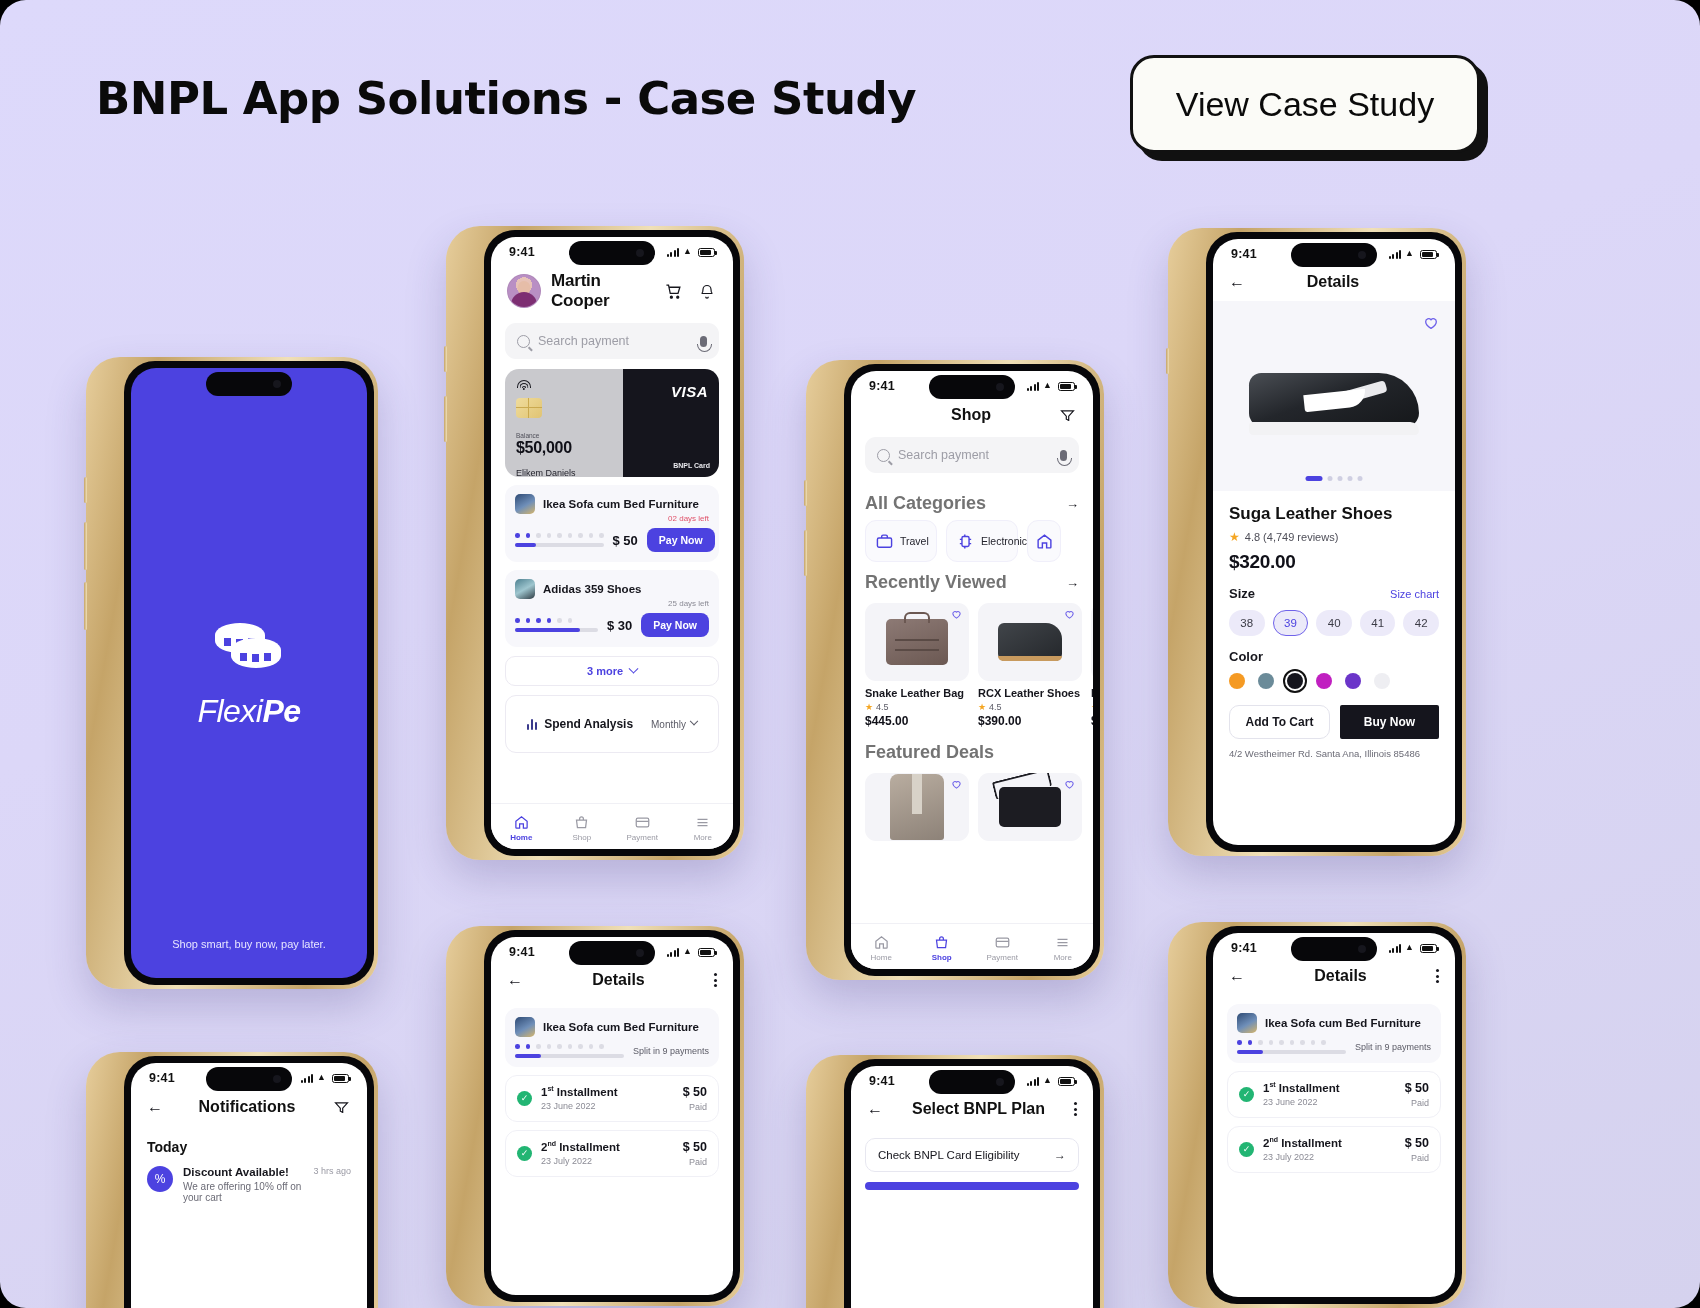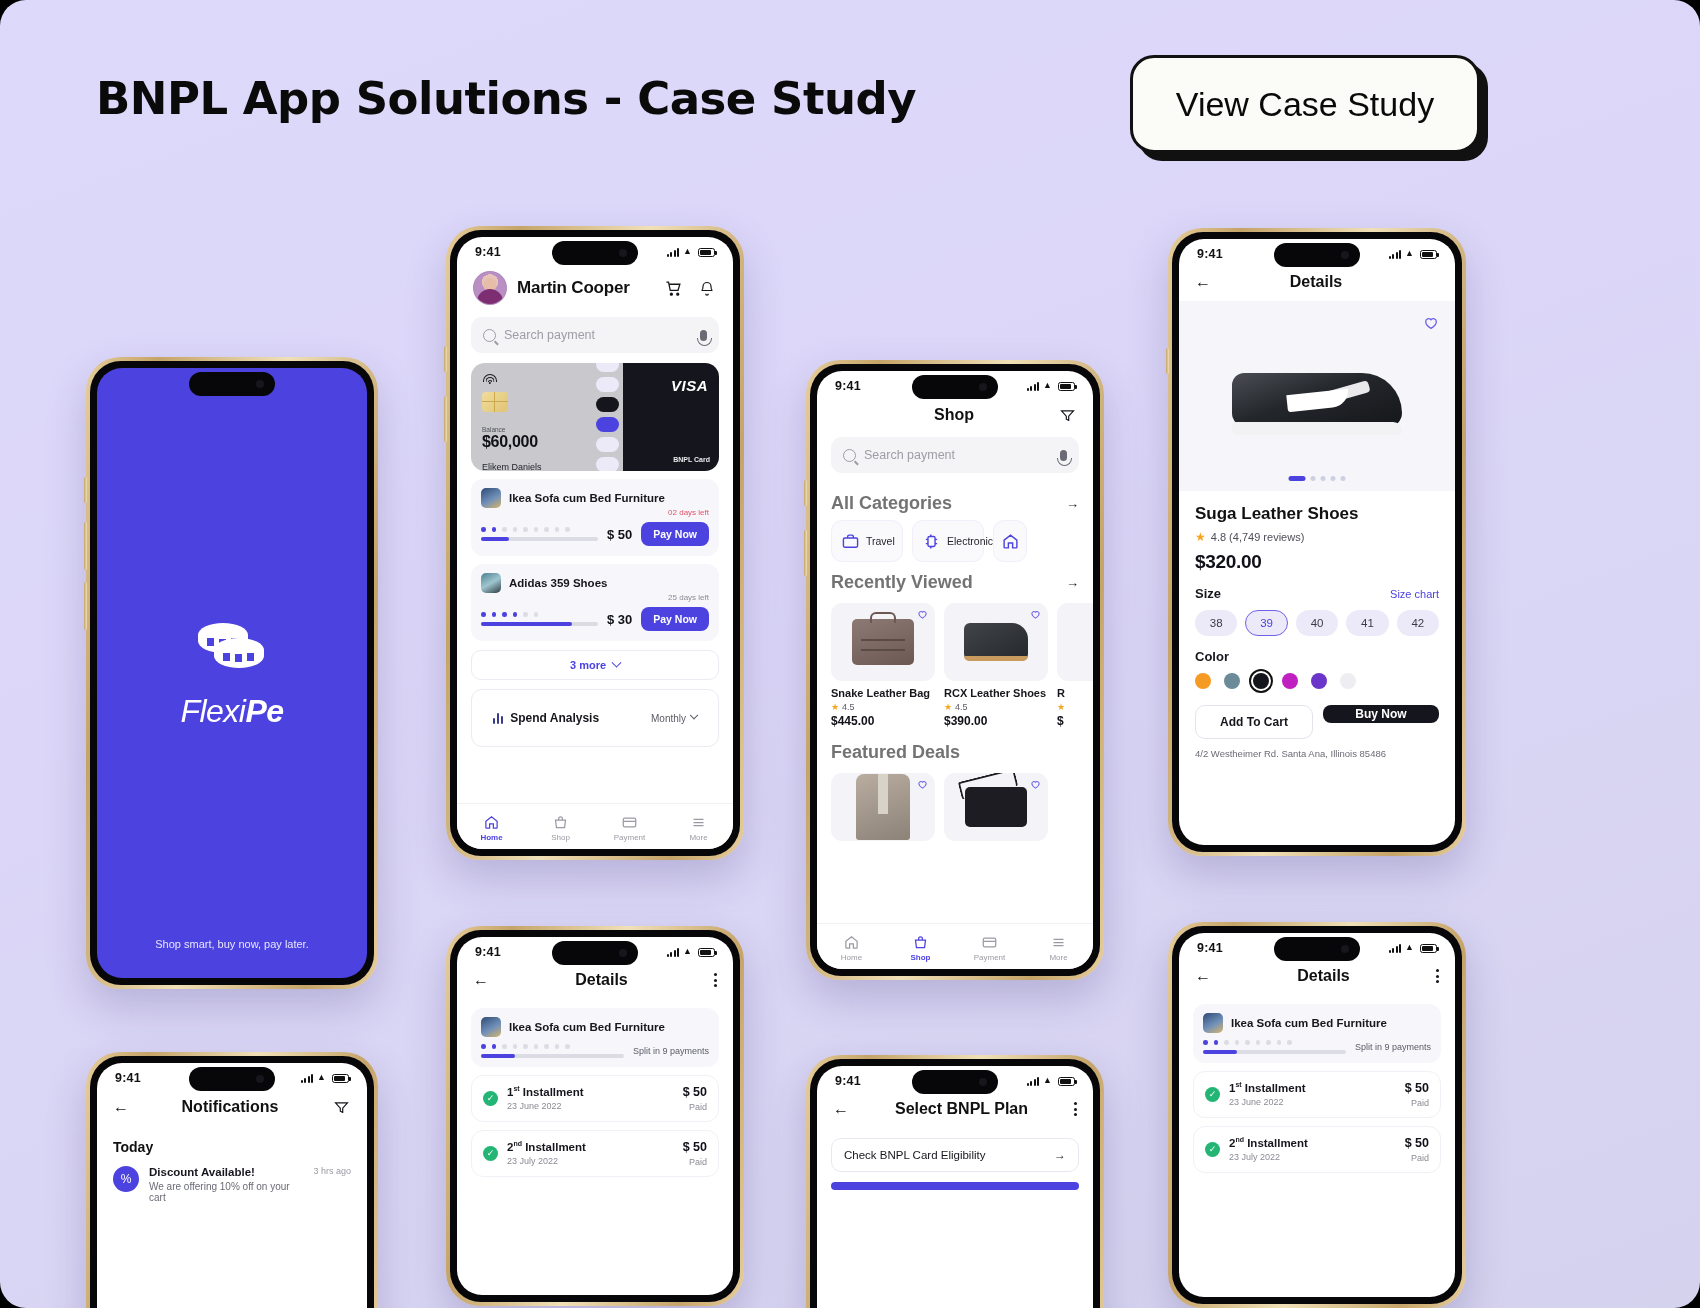--- a/index.html
+++ b/index.html
@@ -50,20 +50,21 @@
     border-radius: 34px;
     padding: 4px;
     box-shadow: 0 18px 40px rgba(60,50,120,.22);
   }
   .phone .bezel {
     background: #07070a;
     border-radius: 31px;
     padding: 7px;
     height: 100%;
     position: relative;
+    margin-left: 34px;
   }
   .screen {
     position: relative;
     background: #fff;
     border-radius: 25px;
     height: 100%;
     overflow: hidden;
   }
   
   .sbtn{ position:absolute; background:linear-gradient(90deg,#c5a468,#f0e0b8); border-radius:2px; }
@@ -234,21 +235,21 @@
   .sizes{ display:flex;gap:8px;padding:9px 16px 0;}
   .sz{ width:44px;height:26px;border-radius:13px;background:#eceaf9;display:flex;align-items:center;justify-content:center;
     font-size:11.5px;color:#3b3b46;cursor:pointer;}
   .sz.on{ background:#eceaf9;border:1.4px solid #6f62ea;color:#4c42e0;}
   .colors{ display:flex;gap:13px;padding:9px 16px 0;}
   .col{ width:16px;height:16px;border-radius:50%;cursor:pointer;}
   .col.on{ outline:2px solid #111; outline-offset:2.5px;}
   .cta2{ display:flex;gap:10px;padding:16px 16px 0;}
   .btn-out{ flex:1;height:34px;border:1px solid #e3e3ec;border-radius:10px;display:flex;align-items:center;
     justify-content:center;font-size:12px;font-weight:600;color:#16161d;cursor:pointer;background:#fff;}
-  .btn-fill{ flex:1;height:18px;background:#15151d;border-radius:8px;display:flex;align-items:center;
+  .btn-fill{ flex:1;height:34px;background:#15151d;border-radius:2px;display:flex;align-items:center;
     justify-content:center;font-size:12px;font-weight:600;color:#fff;cursor:pointer;}
   .addr{ font-size:9.5px;color:#6b6b76;padding:9px 16px 0;}
 
   
   .ditem{ margin:9px 14px 0;background:#f7f7fb;border-radius:12px;padding:9px 10px;}
   .ditem .t{ display:flex;align-items:center;gap:8px;}
   .ditem .n{ font-size:11.5px;font-weight:600;color:#16161d;}
   .splits{ margin-left:auto;font-size:9px;color:#5b5b66;}
   .inst{ margin:8px 14px 0;background:#fff;border:1px solid #f0f0f6;border-radius:12px;padding:9px 11px;display:flex;align-items:center;gap:9px;}
   .okc{ width:15px;height:15px;border-radius:50%;background:#22b573;color:#fff;display:flex;align-items:center;justify-content:center;font-size:9px;flex:none;}
@@ -368,21 +369,21 @@
 
         <div class="cardwrap">
           <div class="card-l">
             <div class="wifi-ico">
                 <b></b>
                 <b></b>
                 <b></b>
               </div>
             <div class="chip"></div>
             <div class="c-lbl">Balance</div>
-            <div class="c-bal">$60,000</div>
+            <div class="c-bal">$50,000</div>
             <div class="c-name">Elikem Daniels</div>
             <div class="pills">
               <div class="pill"></div>
                 <div class="pill"></div>
                 <div class="pill dark"></div>
               <div class="pill blue"></div>
                 <div class="pill"></div>
                 <div class="pill"></div>
 
             </div>

